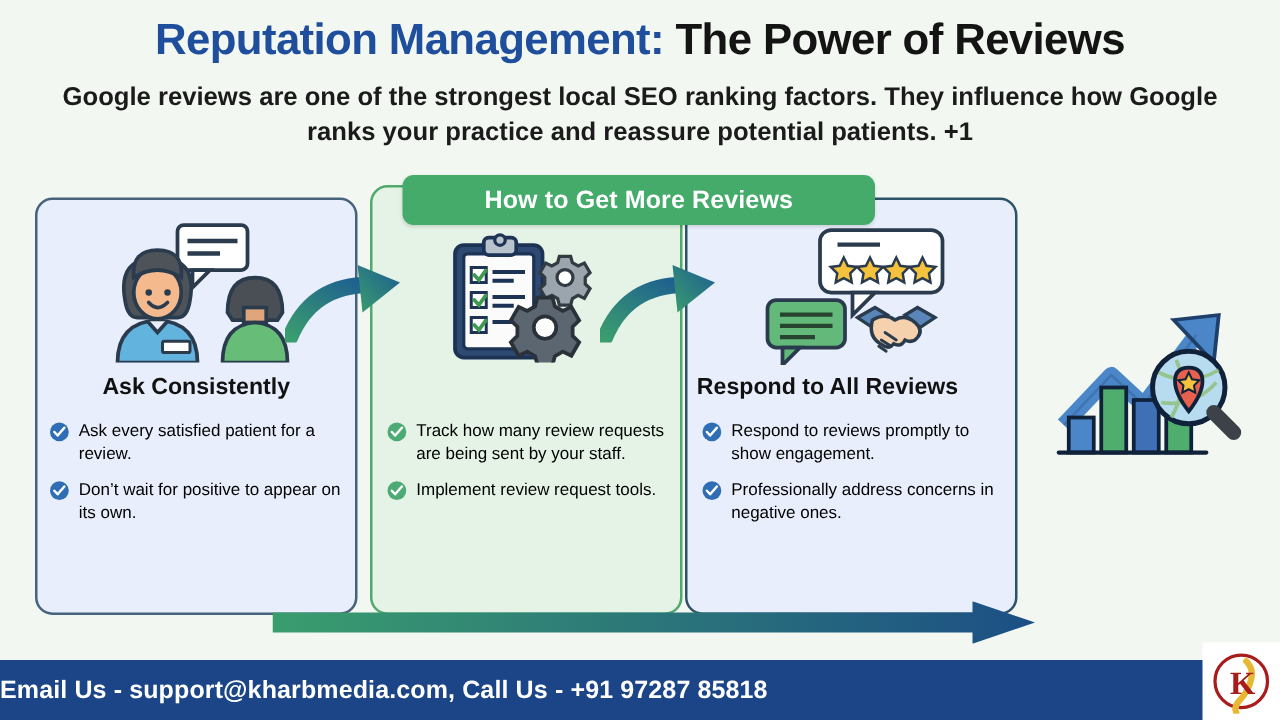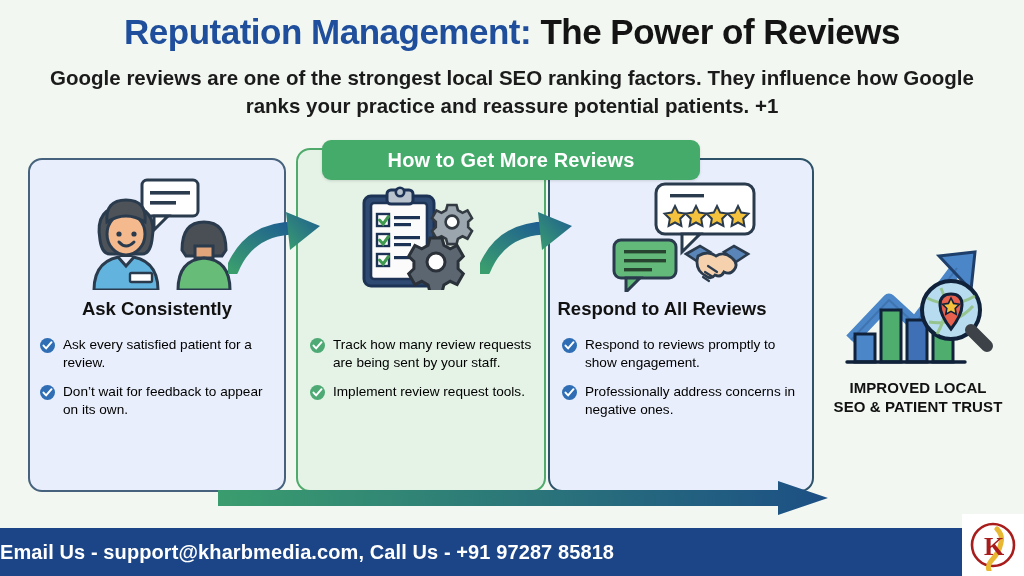--- a/index.html
+++ b/index.html
@@ -263,21 +263,21 @@
           </svg>
       </span>
       <span class="btext">Ask every satisfied patient for a review.</span>
     </div>
     <div class="bullet">
       <span class="dot blue">
         <svg width="11" height="11" viewBox="0 0 11 11">
             <path d="M1.5 5.6 l2.6 2.8 L9.5 2.2" stroke="#ffffff" stroke-width="2" fill="none" stroke-linecap="round" stroke-linejoin="round"></path>
           </svg>
       </span>
-      <span class="btext">Don’t wait for feedback to appear on its own.</span>
+      <span class="btext">Don’t wait for positive to appear on its own.</span>
     </div>
   </div>
 
   <div class="bullets b2">
     <div class="bullet">
       <span class="dot green">
         <svg width="11" height="11" viewBox="0 0 11 11">
             <path d="M1.5 5.6 l2.6 2.8 L9.5 2.2" stroke="#ffffff" stroke-width="2" fill="none" stroke-linecap="round" stroke-linejoin="round"></path>
           </svg>
       </span>
@@ -325,24 +325,20 @@
       <rect x="88" y="82" width="20" height="32" fill="#4fae6d" stroke="#10213a" stroke-width="3"></rect>
       <path d="M2 114 H120" stroke="#10213a" stroke-width="3.4" stroke-linecap="round"></path>
 
       <circle cx="106" cy="62" r="29" fill="#b8dcef" stroke="#10213a" stroke-width="4"></circle>
       <path d="M82 50 q24 12 48 -2 M92 86 q14 -24 4 -46 M84 74 q26 4 44 -16" stroke="#8fbf7e" stroke-width="3" fill="none" opacity=".85"></path>
       <path d="M106 46 q11 0 11 11 q0 10 -11 24 q-11 -14 -11 -24 q0 -11 11 -11 Z" fill="#e8614e" stroke="#10213a" stroke-width="3"></path>
       <path d="M106 50 l2.6 5.4 5.8 .8 -4.2 4.2 1 5.8 -5.2 -2.8 -5.2 2.8 1 -5.8 -4.2 -4.2 5.8 -.8 Z" fill="#f4c23c" stroke="#10213a" stroke-width="1.6"></path>
       <path d="M126 82 L142 98" stroke="#3c4247" stroke-width="12" stroke-linecap="round"></path>
     </svg>
   </div>
-  <div class="result-text">
-    <div>IMPROVED LOCAL</div>
-    <div>SEO &amp; PATIENT TRUST</div>
-  </div>
 
   <div class="footer">
     <span class="footer-text">Email Us - support@kharbmedia.com, Call Us - +91 97287 85818</span>
   </div>
   <div class="logo">
     <svg width="52" height="52" viewBox="0 0 52 52">
       <circle cx="26" cy="26" r="21" fill="none" stroke="#a81c1c" stroke-width="2.6"></circle>
       <path d="M30 10 q6 6 4 14 q-2 10 -10 18 q-4 5 -2 9" stroke="#e8b833" stroke-width="5" fill="none" stroke-linecap="round"></path>
       <text x="17" y="36" font-family="'Liberation Serif', serif" font-size="26" font-weight="bold" fill="#a81c1c">K</text>
     </svg>

